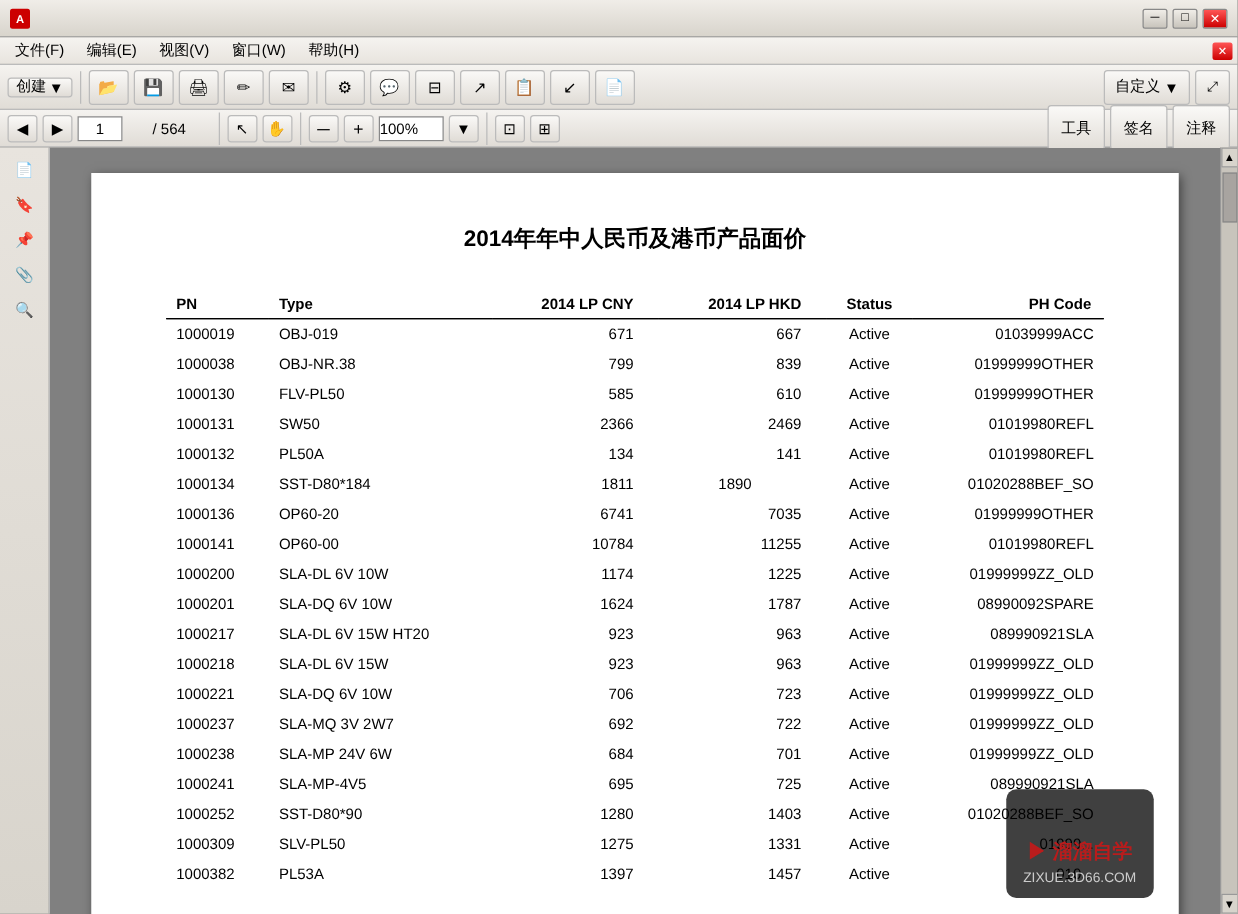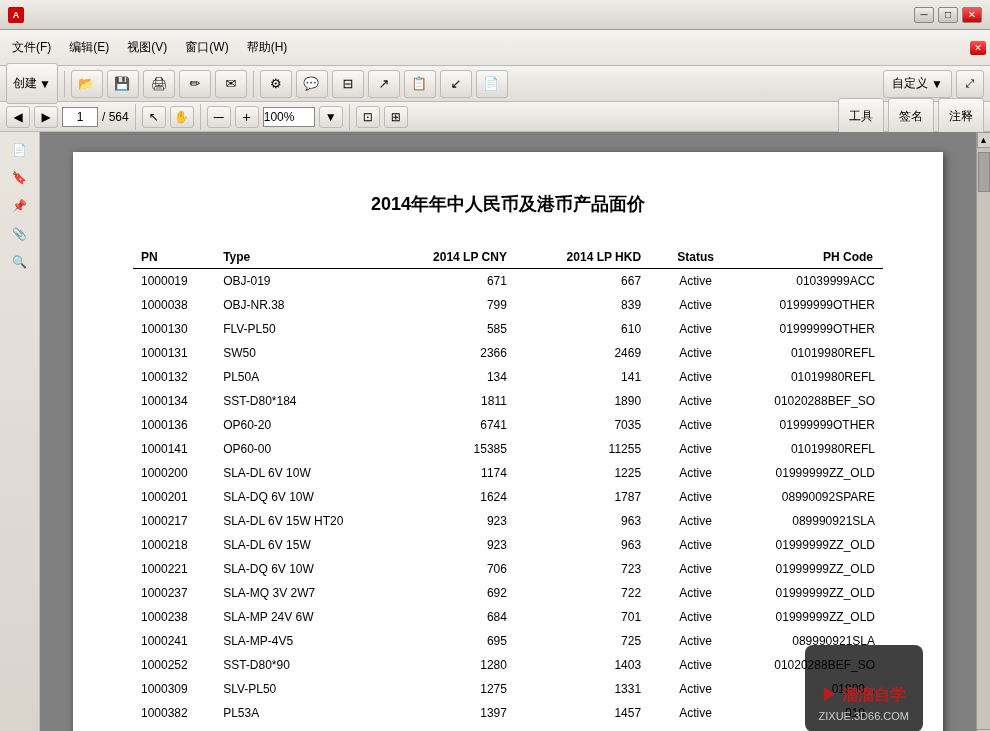--- a/index.html
+++ b/index.html
@@ -18,21 +18,21 @@
     .title-bar-left { display: flex; align-items: center; gap: 6px; }
     .title-bar-icon { width: 16px; height: 16px; background: #cc0000; border-radius: 2px; display: flex; align-items: center; justify-content: center; color: white; font-size: 9px; font-weight: bold; }
     .title-bar-text { font-size: 12px; color: #000; flex: 1; text-align: center; position: absolute; left: 0; right: 0; pointer-events: none; }
     .title-bar-buttons { display: flex; gap: 4px; }
     .title-btn { width: 20px; height: 16px; background: linear-gradient(to bottom, #f0ede8, #c8c4bc); border: 1px solid #888; border-radius: 2px; display: flex; align-items: center; justify-content: center; font-size: 10px; cursor: pointer; }
     .title-btn.close { background: linear-gradient(to bottom, #f55, #cc0000); color: white; }
 
     
     .menu-bar {
       background: linear-gradient(to bottom, #f5f3f0, #e8e4de);
-      height: 36px;
+      height: 22px;
       display: flex;
       align-items: center;
       padding: 0 4px;
       border-bottom: 1px solid #bbb;
       font-size: 12px;
       gap: 2px;
     }
     .menu-item { padding: 2px 8px; cursor: pointer; border-radius: 2px; }
     .menu-close { margin-left: auto; width: 16px; height: 14px; background: linear-gradient(to bottom, #f55, #cc0000); color: white; border-radius: 2px; display: flex; align-items: center; justify-content: center; font-size: 9px; cursor: pointer; }
 
@@ -52,21 +52,21 @@
       border: 1px solid #bbb;
       border-radius: 3px;
       display: flex; align-items: center; justify-content: center;
       cursor: pointer; font-size: 13px;
     }
     .toolbar-separator { width: 1px; height: 26px; background: #bbb; margin: 0 2px; }
     .create-btn {
       display: flex; align-items: center; gap: 2px;
       background: linear-gradient(to bottom, #faf9f7, #e0dcd6);
       border: 1px solid #bbb; border-radius: 3px;
-      padding: 3px 6px; cursor: pointer; font-size: 12px; height: 41px;
+      padding: 3px 6px; cursor: pointer; font-size: 12px; height: 16px;
     }
     .customize-btn {
       margin-left: auto;
       display: flex; align-items: center; gap: 3px;
       background: linear-gradient(to bottom, #faf9f7, #e0dcd6);
       border: 1px solid #bbb; border-radius: 3px;
       padding: 3px 8px; cursor: pointer; font-size: 12px; height: 28px;
     }
     .maximize-btn {
       width: 28px; height: 28px;
@@ -81,21 +81,21 @@
       background: linear-gradient(to bottom, #f5f3f0, #e0dcd6);
       height: 30px;
       display: flex;
       align-items: center;
       padding: 0 6px;
       border-bottom: 1px solid #bbb;
       gap: 4px;
     }
     .nav-btn { width: 24px; height: 22px; background: linear-gradient(to bottom, #faf9f7, #e0dcd6); border: 1px solid #bbb; border-radius: 3px; display: flex; align-items: center; justify-content: center; cursor: pointer; font-size: 12px; }
     .page-input { width: 36px; height: 20px; border: 1px solid #888; text-align: center; font-size: 12px; background: white; }
-    .page-total { font-size: 12px; margin: 0 0; }
+    .page-total { font-size: 12px; margin: 0 20px; }
     .zoom-select { width: 52px; height: 20px; border: 1px solid #888; font-size: 12px; background: white; }
     .zoom-btn { width: 24px; height: 22px; background: linear-gradient(to bottom, #faf9f7, #e0dcd6); border: 1px solid #bbb; border-radius: 3px; display: flex; align-items: center; justify-content: center; cursor: pointer; font-size: 14px; }
     .nav-right { margin-left: auto; display: flex; gap: 4px; }
     .nav-right-btn { padding: 2px 10px; height: 38px; background: linear-gradient(to bottom, #faf9f7, #e0dcd6); border: 1px solid #bbb; border-radius: 3px; cursor: pointer; font-size: 12px; display: flex; align-items: center; }
 
     
     .main-area {
       display: flex;
       height: calc(731px - 30px - 22px - 36px - 30px);
       background: #808080;
@@ -328,36 +328,36 @@
               <td style="text-align: left;">PL50A</td>
               <td style="text-align: right; padding-right: 20px;">134</td>
               <td style="text-align: right; padding-right: 20px;">141</td>
               <td style="text-align: center;">Active</td>
               <td style="text-align: right;">01019980REFL</td>
             </tr>
             <tr>
               <td style="text-align: left;">1000134</td>
               <td style="text-align: left;">SST-D80*184</td>
               <td style="text-align: right; padding-right: 20px;">1811</td>
-              <td style="text-align: right; padding-right: 20px;">1890</td>
+              <td style="text-align: center; padding-right: 20px;">1890</td>
               <td style="text-align: center;">Active</td>
               <td style="text-align: right;">01020288BEF_SO</td>
             </tr>
             <tr>
               <td style="text-align: left;">1000136</td>
               <td style="text-align: left; margin-left: 36px;">OP60-20</td>
               <td style="text-align: right; padding-right: 20px;">6741</td>
               <td style="text-align: right; padding-right: 20px;">7035</td>
               <td style="text-align: center;">Active</td>
               <td style="text-align: right;">01999999OTHER</td>
             </tr>
             <tr>
               <td style="text-align: left;">1000141</td>
               <td style="text-align: left;">OP60-00</td>
-              <td style="text-align: right; padding-right: 20px;">15385</td>
+              <td style="text-align: right; padding-right: 20px;">10784</td>
               <td style="text-align: right; padding-right: 20px;">11255</td>
               <td style="text-align: center;">Active</td>
               <td style="text-align: right;">01019980REFL</td>
             </tr>
             <tr>
               <td style="text-align: left;">1000200</td>
               <td style="text-align: left;">SLA-DL  6V 10W</td>
               <td style="text-align: right; padding-right: 20px;">1174</td>
               <td style="text-align: right; padding-right: 20px;">1225</td>
               <td style="text-align: center;">Active</td>

